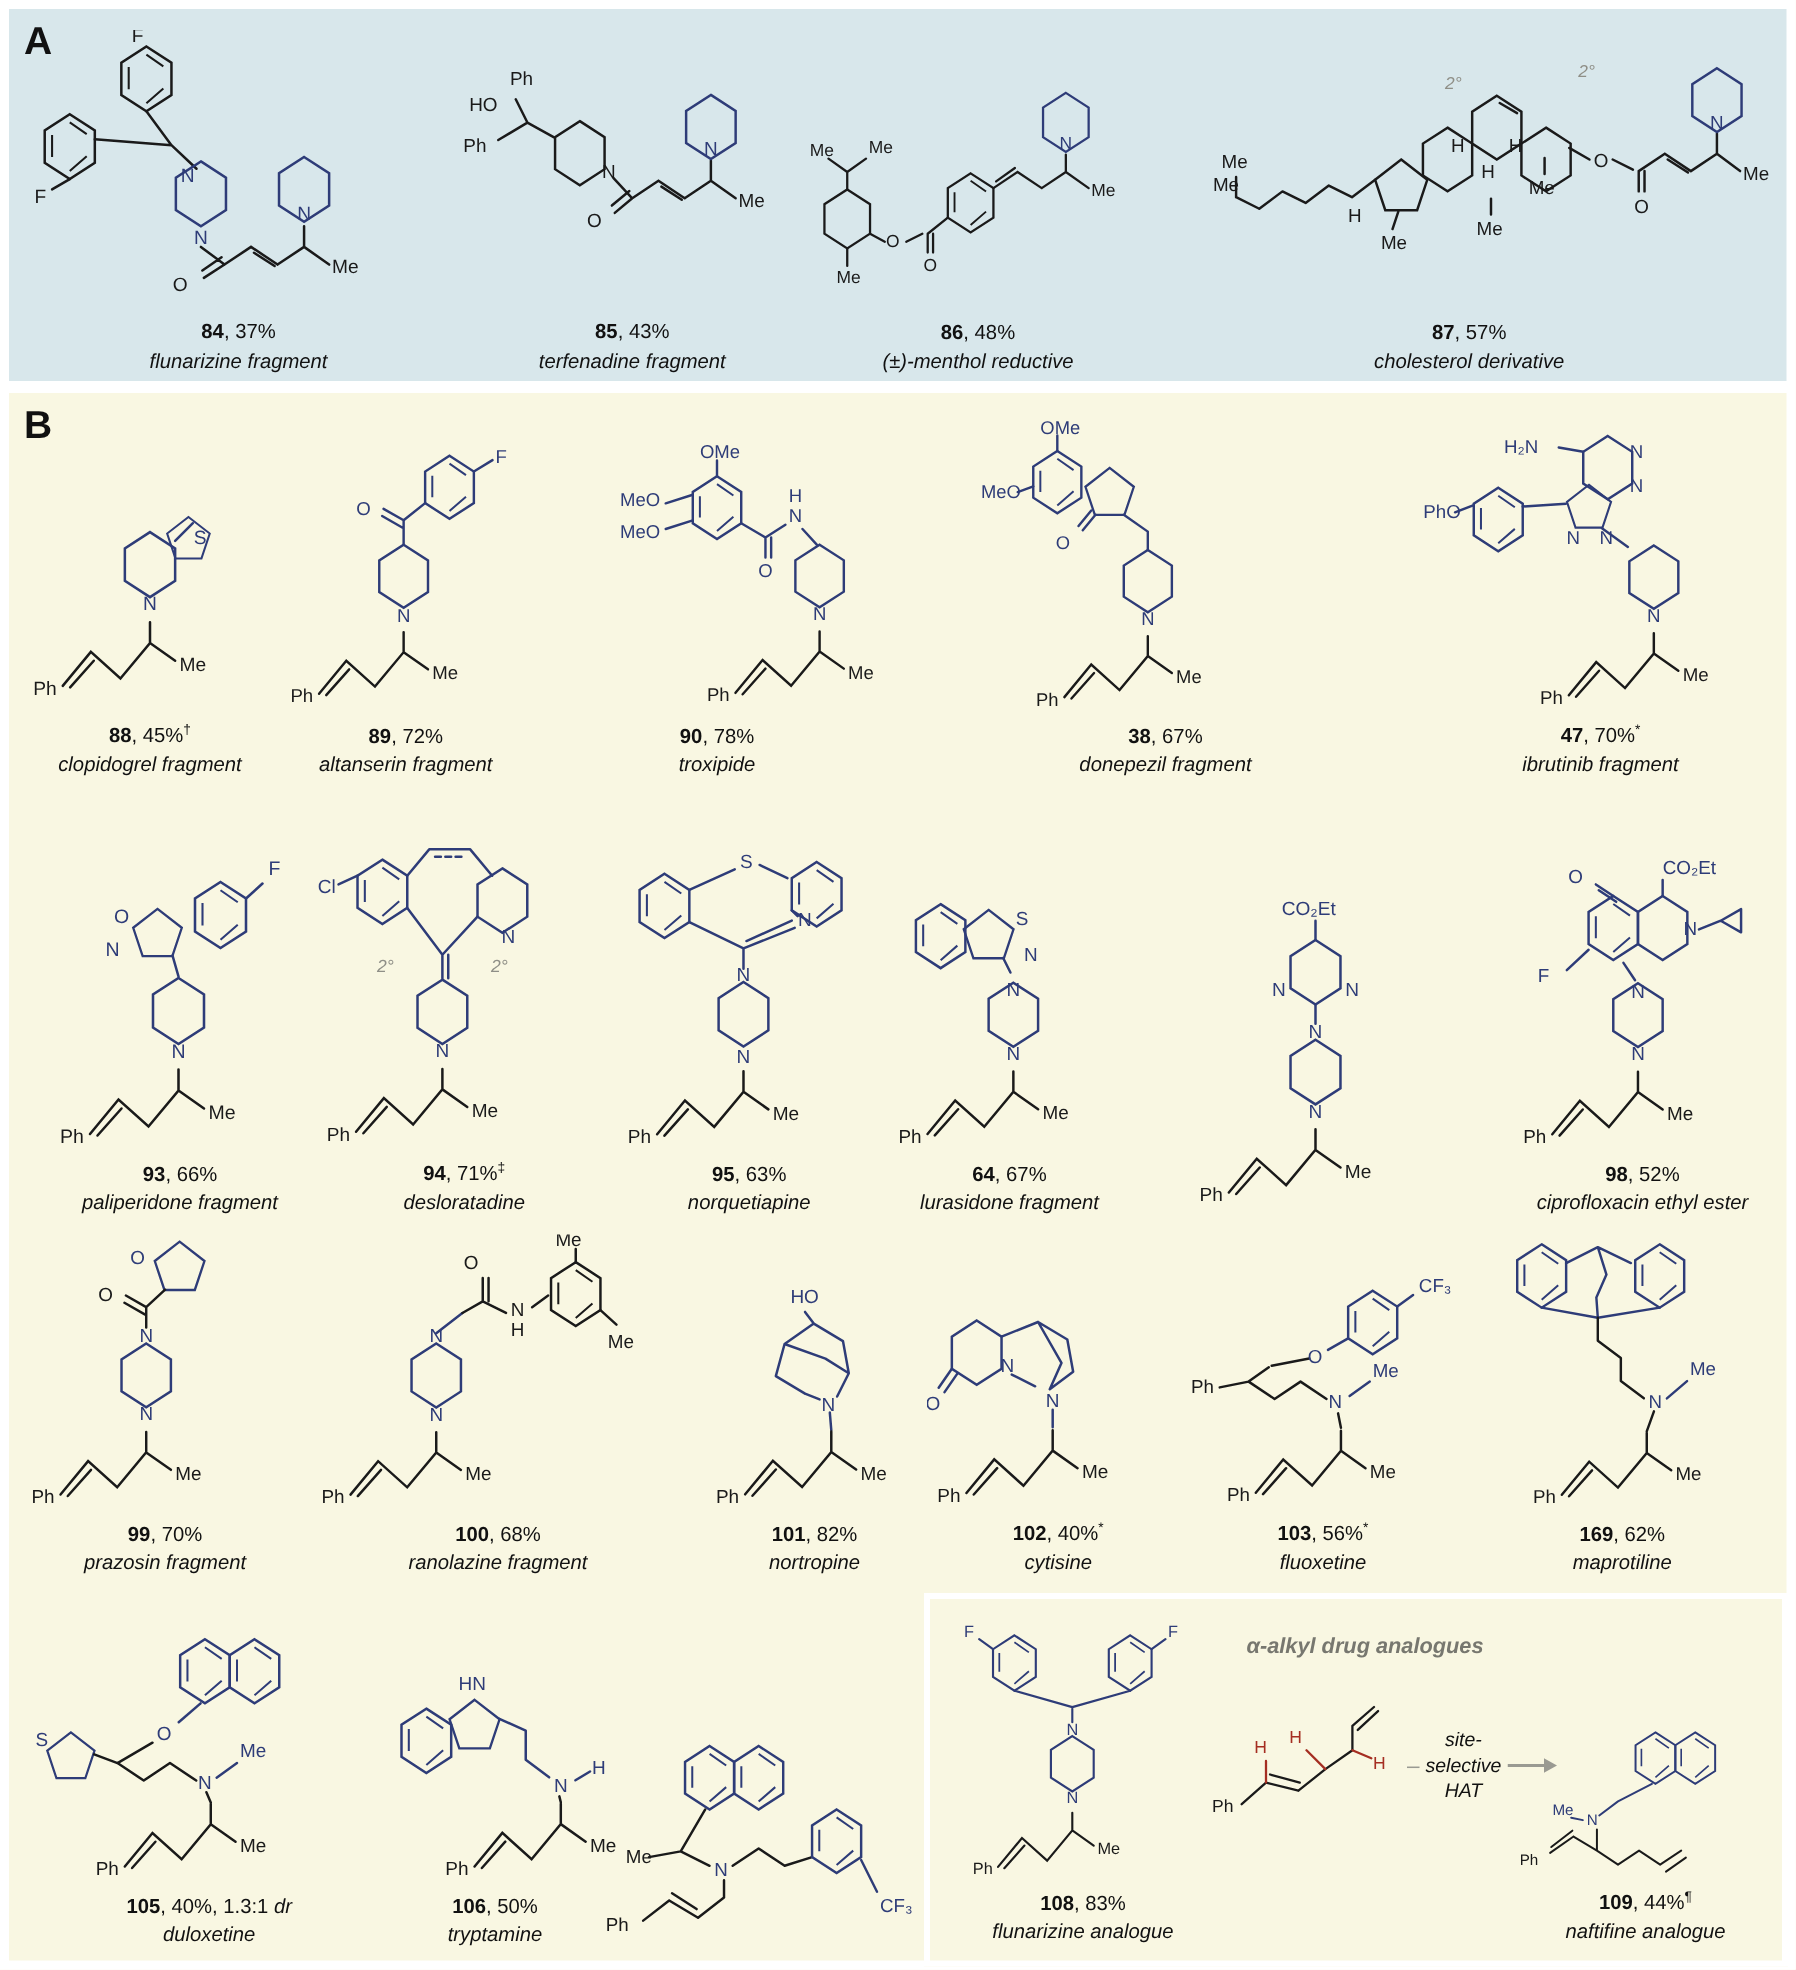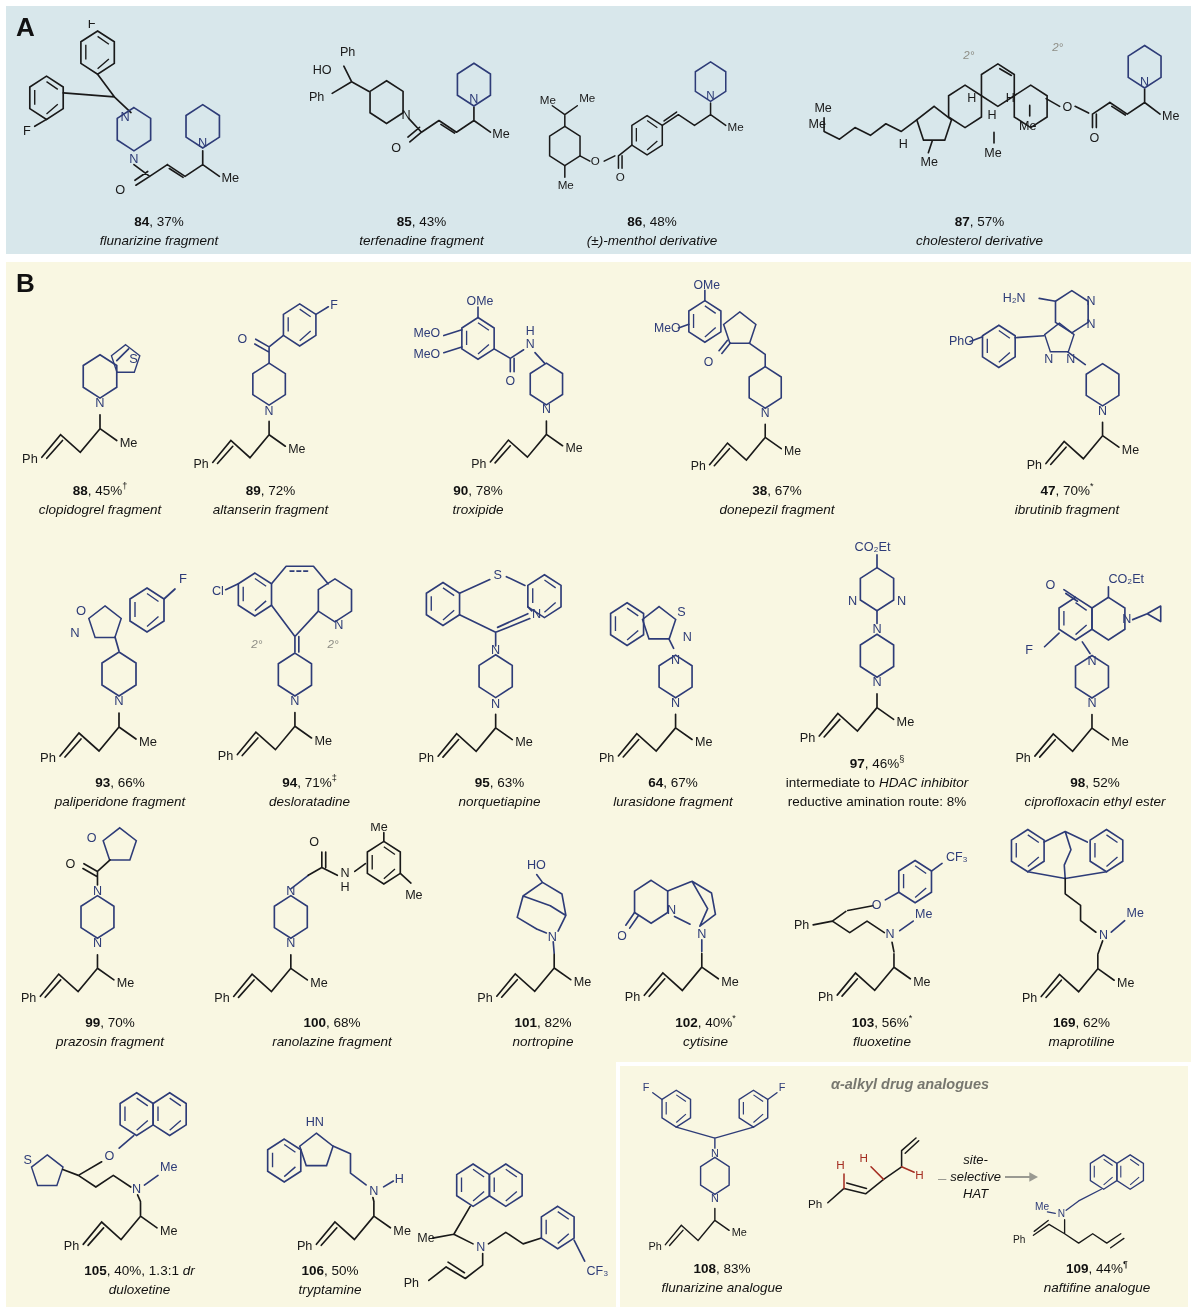--- a/index.html
+++ b/index.html
@@ -16,21 +16,21 @@
   .cap .l2 i,.cap .l1 i{}
   .cap .l2 span{font-style:normal}
   g.k,g.b,g.r{fill:none;stroke-width:1.7;stroke-linecap:round;stroke-linejoin:round}
   g.k{stroke:#1a1a1a} g.b{stroke:#2e3c78} g.r{stroke:#a52e22}
   .ck{color:#1a1a1a}.cb{color:#2e3c78}
   text{font-size:13px;font-family:"Liberation Sans",sans-serif;stroke:none}
   .tk{fill:#1a1a1a}.tb{fill:#2e3c78}.tr{fill:#a52e22}
   .tg{fill:#8f8f87;font-style:italic;font-size:12px}
   .tm{text-anchor:middle}
   #box{position:absolute;left:616px;top:1062px;width:568px;height:241px;border:4px solid #fff;background:#f9f7e2}
-  #boxtitle{position:absolute;left:150px;top:10px;width:280px;text-align:center;font-weight:bold;font-style:italic;font-size:14.5px;color:#77776f}
+  #boxtitle{position:absolute;left:150px;top:24px;width:280px;text-align:center;font-weight:bold;font-style:italic;font-size:14.5px;color:#77776f}
   #hatarrow{position:absolute;left:318px;top:86px;width:100px;display:flex;align-items:center;gap:4px}
   #hatarrow .dash{color:#9a9a92;font-size:15px}
   #hatarrow .lines{font-style:italic;font-size:13px;color:#111;text-align:center;line-height:1.3}
 </style>
 </head>
 <body>
 
 <div id="fig">
 
 <svg width="0" height="0" style="position:absolute">
@@ -112,21 +112,21 @@
 <text x="22" y="135" class="tk">Me</text>
 <text x="64" y="108" class="tk tm">O</text>
 <text x="92" y="126" class="tk tm">O</text>
 <use href="#bz" class="ck" x="102" y="52"></use>
 <text x="212" y="70" class="tk">Me</text>
 <use href="#hx" class="cb" x="173" y="-8"></use>
 <text x="193" y="35" class="tb tm">N</text>
 </svg>
 <div class="cap">
           <div class="l1"><b>86</b><span>, 48%</span></div>
-          <div class="l2"><i>(±)-menthol derivative</i></div>
+          <div class="l2"><i>(±)-menthol reductive</i></div>
         </div>
 </div>
 
 <div class="cell" style="left:760px;top:10px;width:427px;height:235px">
 <svg width="420" height="184" viewBox="0 0 435 190">
 <use href="#pent" class="ck" x="150" y="84"></use>
 <use href="#hx" class="ck" x="182" y="62"></use>
 <use href="#hx" class="ck" x="216" y="40"></use>
 <use href="#hx" class="ck" x="250" y="62"></use>
 <g class="k">
@@ -354,25 +354,20 @@
         </g>
 <use href="#hx" class="cb" x="75" y="30"></use>
 <text x="72" y="14" class="tb">CO₂Et</text>
 <text x="70" y="69" class="tb tm">N</text>
 <text x="120" y="69" class="tb tm">N</text>
 <use href="#hx" class="cb" x="75" y="98"></use>
 <text x="95" y="98" class="tb tm">N</text>
 <text x="95" y="152" class="tb tm">N</text>
 <use href="#cin" x="15" y="158"></use>
 </svg>
-<div class="cap">
-        <div class="l1"><b>97</b><span>, 46%</span><sup>§</sup></div>
-        <div class="l2"><span>intermediate to </span><i>HDAC inhibitor</i></div>
-        <div class="l3">reductive amination route: 8%</div>
-      </div>
 </div>
 
 <div class="cell" style="left:1000px;top:532px;width:190px;height:280px">
 <svg width="213" height="200" viewBox="0 0 220 206">
 <use href="#bz" class="cb" x="58" y="28"></use>
 <use href="#hx" class="cb" x="92" y="28"></use>
 <g class="b">
           <path d="M78 29 66 21M80 33 68 25M112 29 112 18M137 52 152 46M152 46 166 38 166 54 152 46M46 80 61 66M85 75 93 87"></path>
         </g>
 <text x="52" y="20" class="tb tm">O</text>

